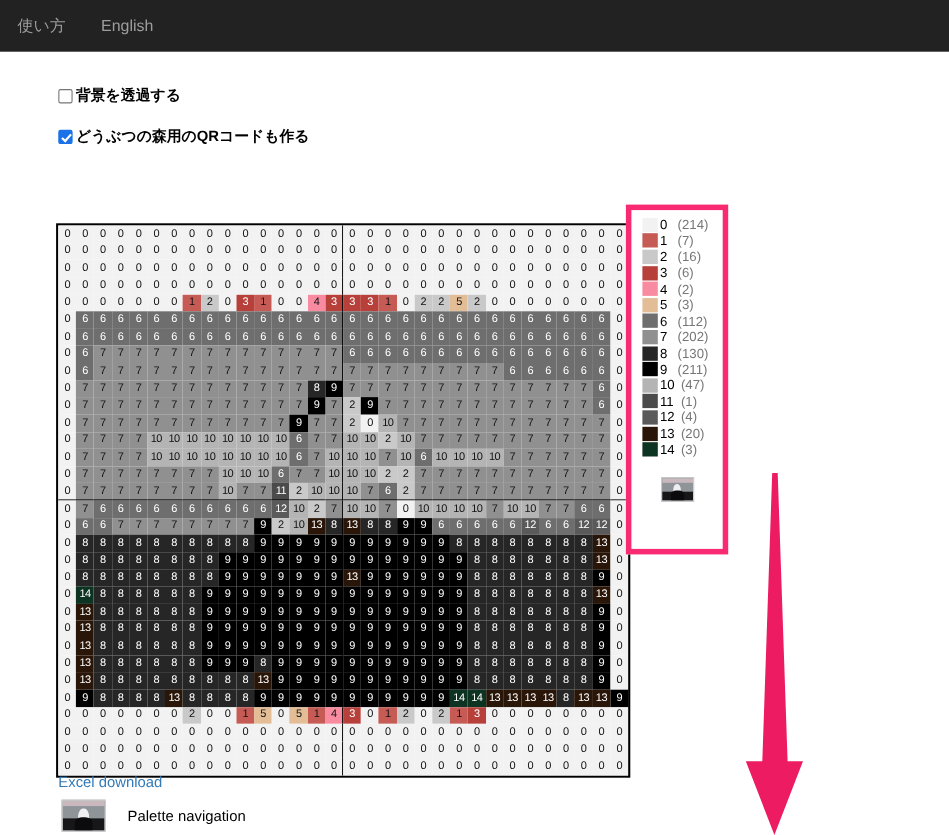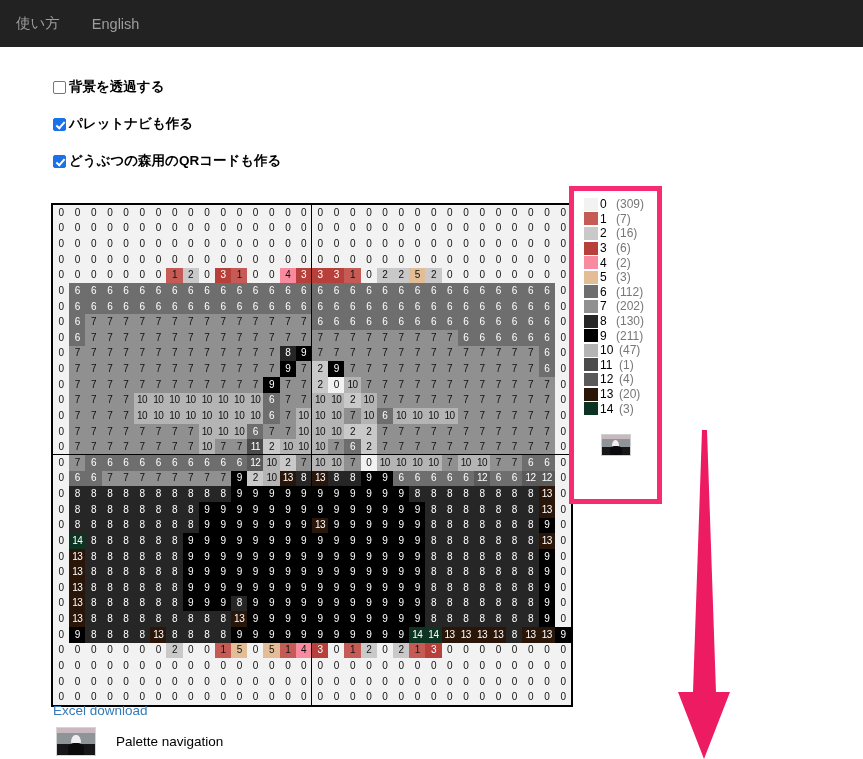--- a/index.html
+++ b/index.html
@@ -168,24 +168,20 @@
   <div class="nav-item">English</div>
 </div>
 
 <div class="options">
   <label class="opt-row">
     <span class="cb"></span>
     <span class="opt-label">背景を透過する</span>
   </label>
   <label class="opt-row">
     <span class="cb checked"></span>
-    <span class="opt-label">パレットナビも作る</span>
-  </label>
-  <label class="opt-row">
-    <span class="cb checked"></span>
     <span class="opt-label">どうぶつの森用のQRコードも作る</span>
   </label>
 </div>
 
 <div class="grid-wrap">
   <div class="grid" id="pixel-grid" style="grid-template-columns: repeat(32, 1fr); grid-template-rows: repeat(32, 1fr);">
       <div class="cell" style="background: rgb(242, 242, 242); color: rgb(17, 17, 17);">0</div>
       <div class="cell" style="background: rgb(242, 242, 242); color: rgb(17, 17, 17);">0</div>
       <div class="cell" style="background: rgb(242, 242, 242); color: rgb(17, 17, 17);">0</div>
       <div class="cell" style="background: rgb(242, 242, 242); color: rgb(17, 17, 17);">0</div>
@@ -1210,21 +1206,21 @@
       <div class="cell" style="background: rgb(242, 242, 242); color: rgb(17, 17, 17);">0</div>
       <div class="cell" style="background: rgb(242, 242, 242); color: rgb(17, 17, 17);">0</div>
     </div>
 </div>
 
 <div class="legend">
   <div class="legend-inner" id="legend-rows">
       <div class="leg-row">
         <span class="sw" style="background: rgb(242, 242, 242);"></span>
         <span class="leg-idx">0</span>
-        <span class="leg-cnt">(309)</span>
+        <span class="leg-cnt">(214)</span>
       </div>
       <div class="leg-row">
         <span class="sw" style="background: rgb(198, 91, 85);"></span>
         <span class="leg-idx">1</span>
         <span class="leg-cnt">(7)</span>
       </div>
       <div class="leg-row">
         <span class="sw" style="background: rgb(201, 201, 201);"></span>
         <span class="leg-idx">2</span>
         <span class="leg-cnt">(16)</span>

